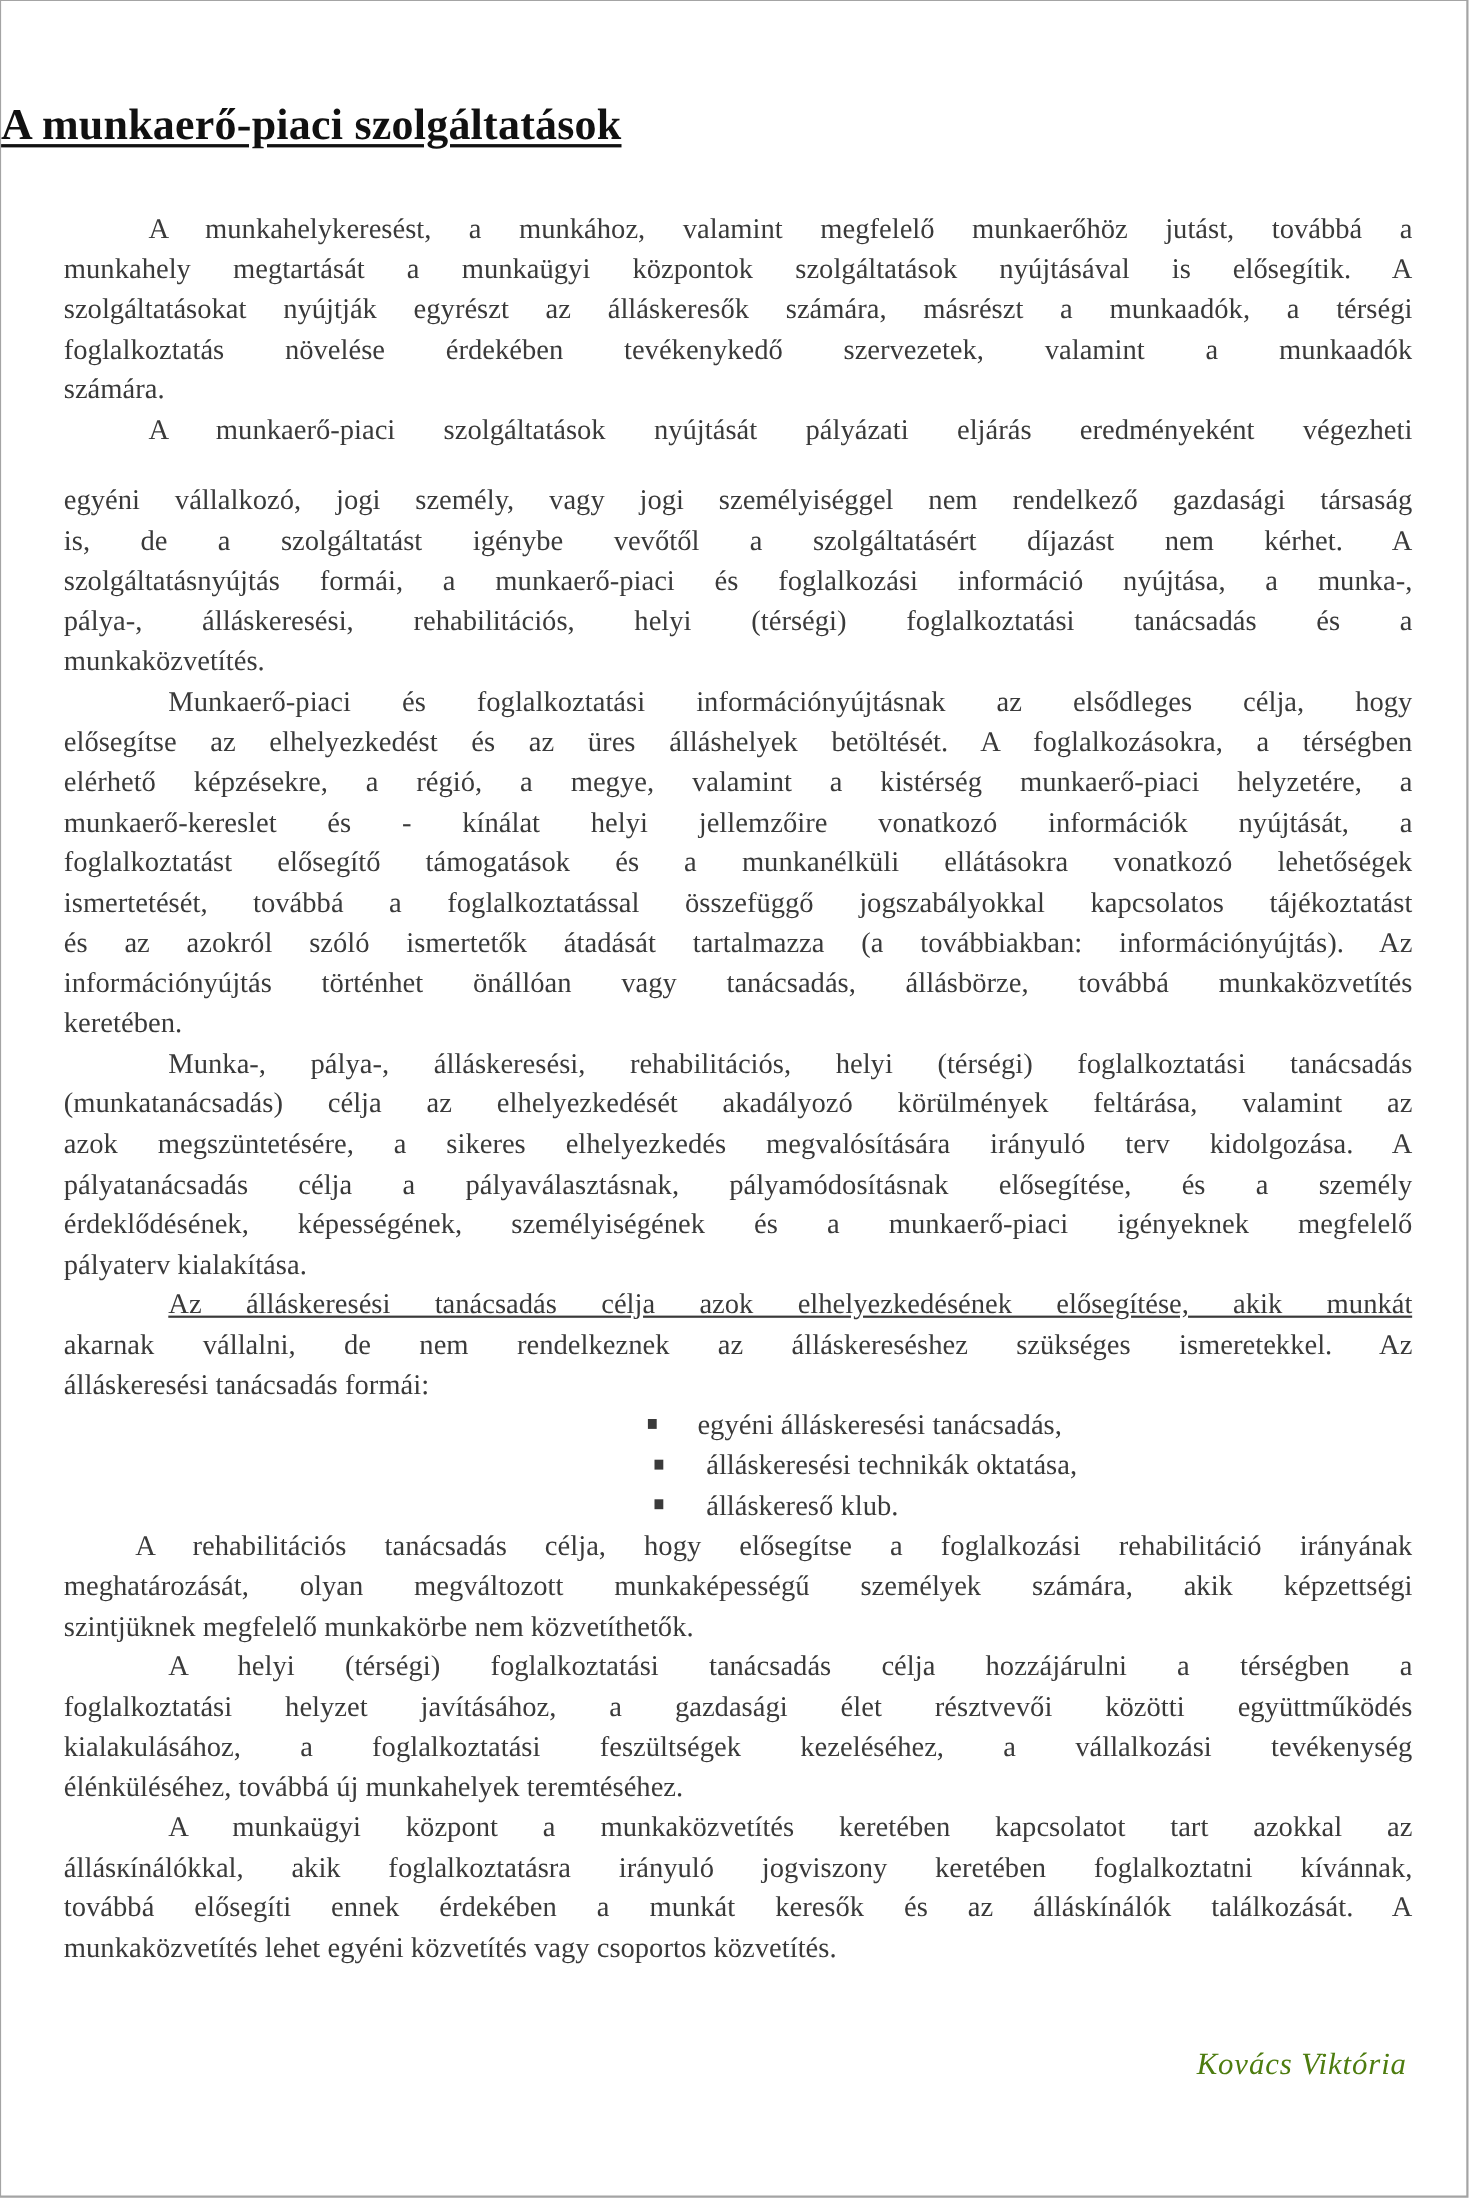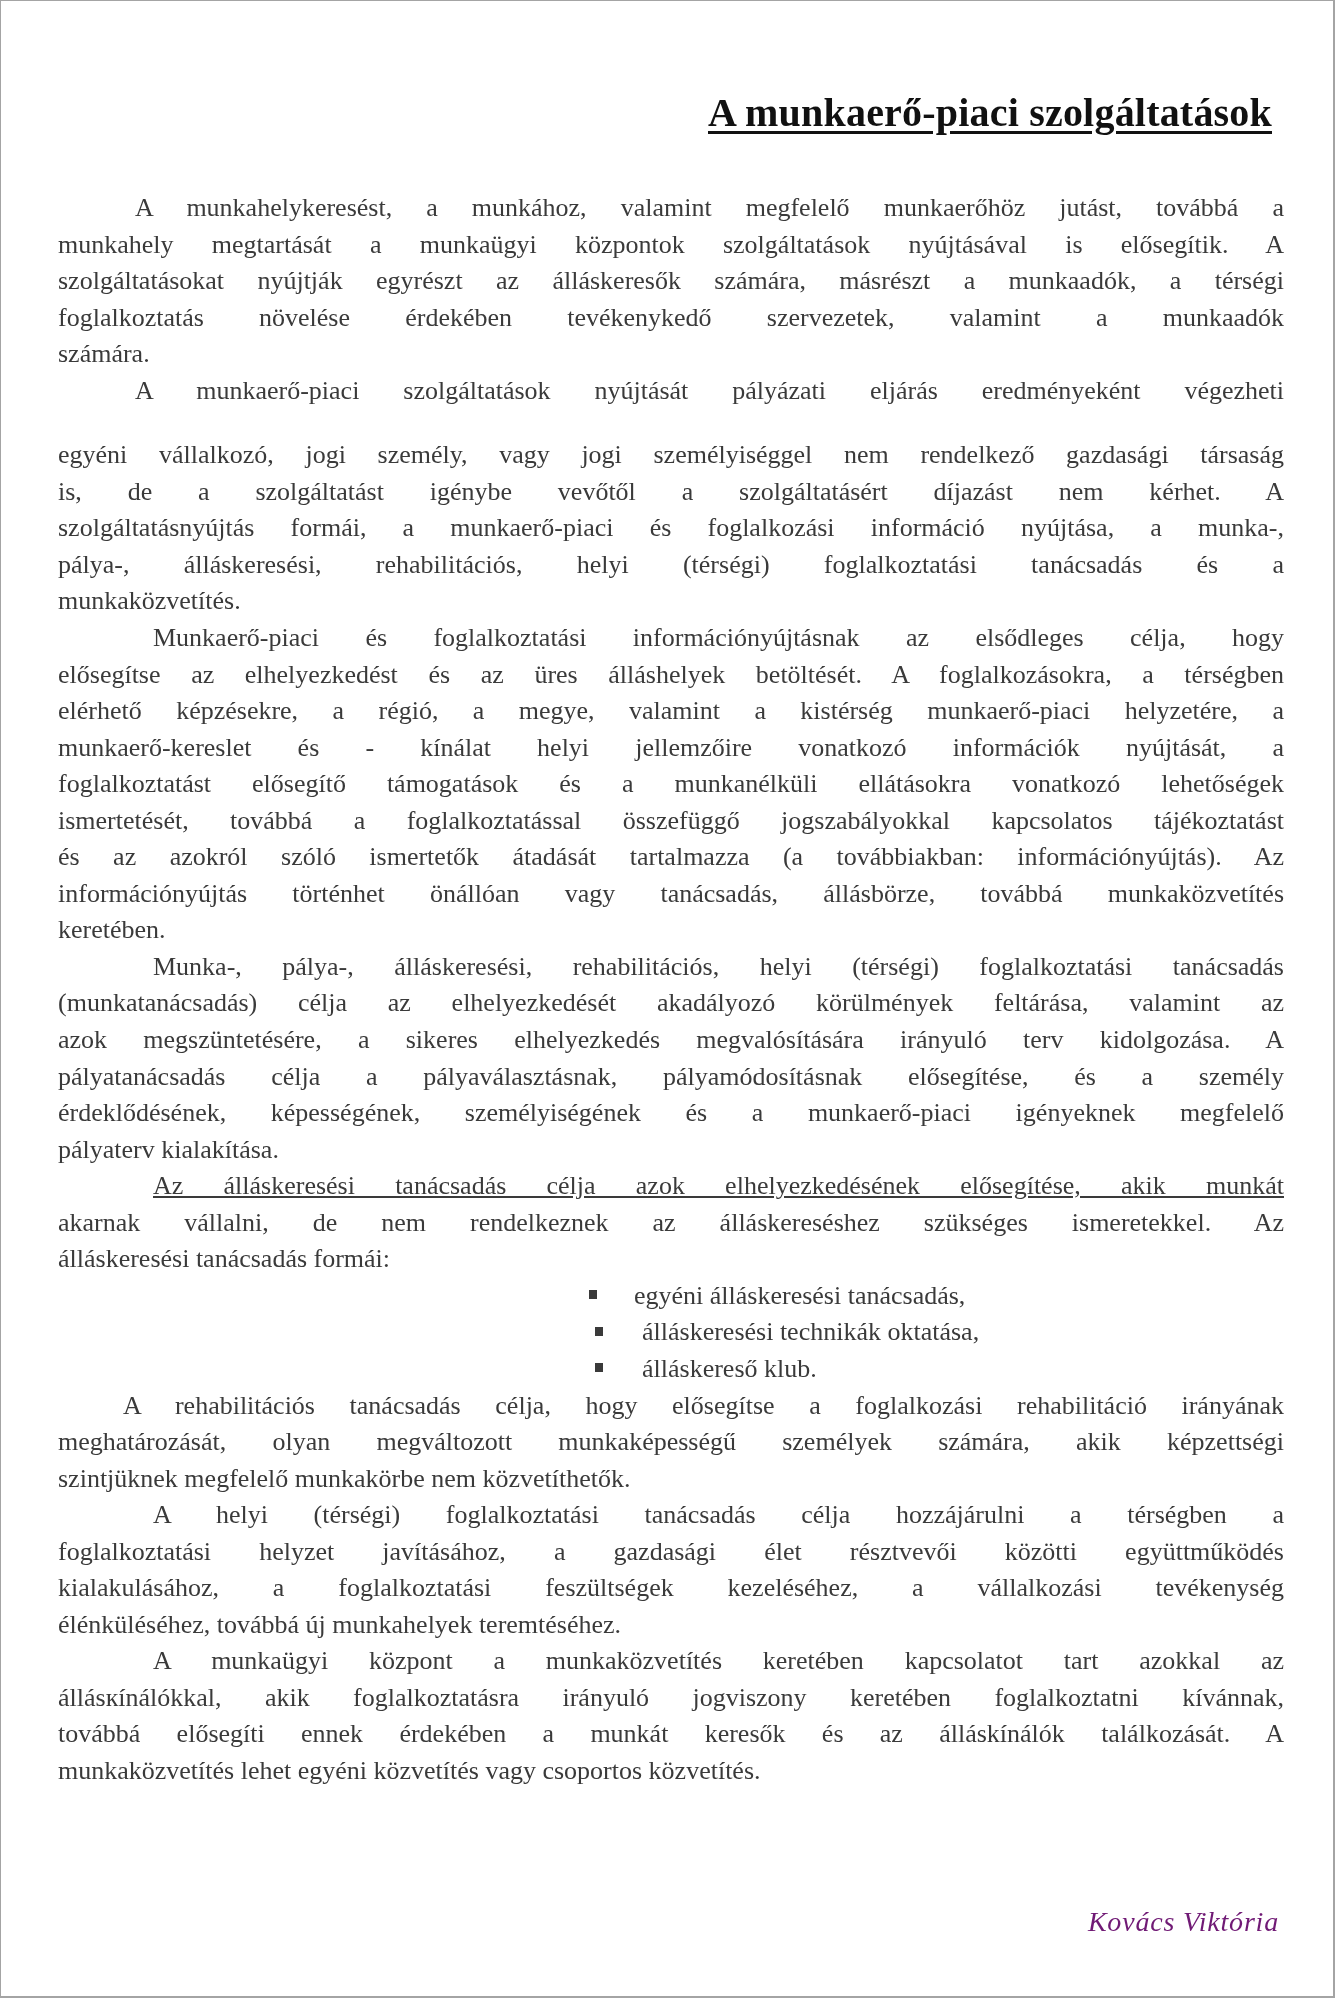--- a/index.html
+++ b/index.html
@@ -3,41 +3,41 @@
 <meta charset="utf-8">
 <style>
   html, body { margin: 0; padding: 0; background: #ffffff; }
   body { width: 1337px; height: 2000px; position: relative; overflow: hidden; }
   .page {
     position: absolute; left: 0; top: 0; width: 1335px; height: 1998px;
     border: 1px solid #a4a4a4; border-right-width: 2px; border-bottom-width: 2px;
     box-sizing: border-box; background: #fff;
   }
   .title {
-    position: absolute; top: 88px; left: 0; width: 1271px; text-align: right;
+    position: absolute; top: 88px; left: 0; width: 1271px; text-align: left;
     font-family: "Liberation Serif", "DejaVu Serif", serif;
     font-weight: bold; font-size: 40px; color: #111;
     text-decoration: underline; text-decoration-thickness: 3px; text-underline-offset: 5px;
     letter-spacing: 0.2px;
   }
   .body {
     position: absolute; left: 57px; top: 189px; width: 1226px;
     font-family: "Liberation Serif", "DejaVu Serif", serif;
     font-size: 26px; line-height: 36.55px; color: #3a3a3a;
   }
   .line { display: block; white-space: nowrap; text-align: justify; text-align-last: justify; height: 36.55px; overflow: visible; }
   .line.last { text-align-last: left; }
   .bullets { position: relative; height: 109.65px; text-align: center; }
   .bullet-item { position: absolute; white-space: nowrap; height: 36.55px; }
   .bullet-mark { display: inline-block; width: 8px; height: 9px; background: #3a3a3a; vertical-align: middle; position: relative; top: -3px; }
   .bullet-text { position: absolute; top: 0; }
   .signature {
     position: absolute; top: 1860px; right: 54px;
     font-family: "Liberation Serif", "DejaVu Serif", serif;
-    font-style: italic; font-size: 28px; color: #701a75; letter-spacing: 0.8px; margin-top: 45px;
+    font-style: italic; font-size: 28px; color: #4d7c0f; letter-spacing: 0.8px;
   }
 </style>
 </head>
 <body>
 
 <div class="page">
   <div class="title">A munkaerő-piaci szolgáltatások</div>
 
   <div class="body">
 

